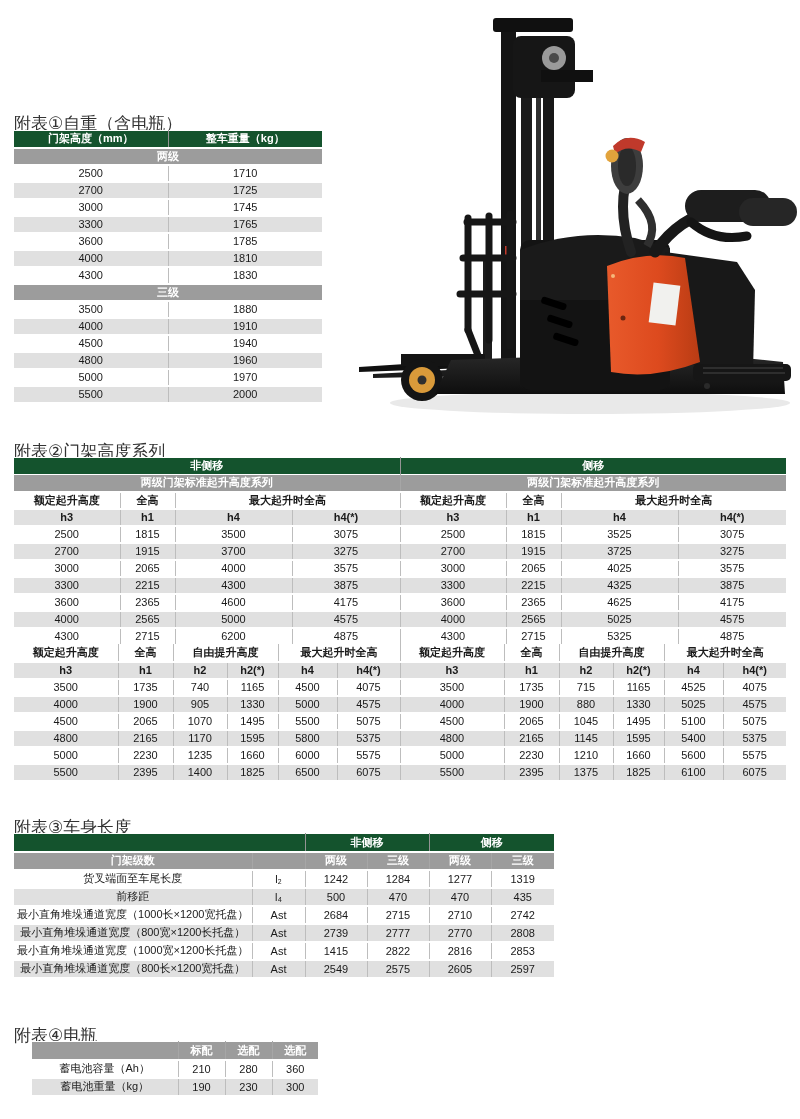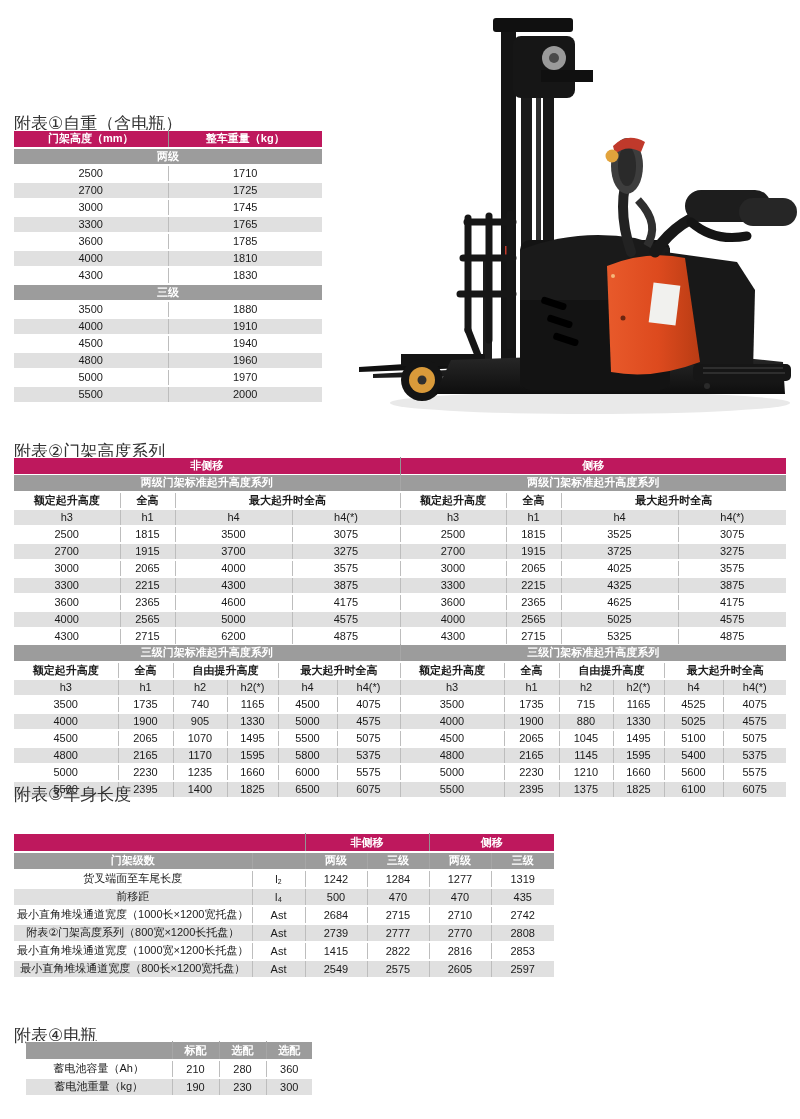--- a/index.html
+++ b/index.html
@@ -16,35 +16,35 @@
   }
   td,th {
     height:17px; padding:0 2px; white-space:nowrap; overflow:hidden;
     border-left:1px solid #bdbdbd; border-right:1px solid #bdbdbd;
     border-top:1px solid #fff; border-bottom:2px solid #fff;
     font-weight:normal;
   }
   .row18 td, .row18 th { height:18px; }
   td:first-child, th:first-child { border-left:none; }
   td:last-child, th:last-child { border-right:none; }
-  .r-dark td, .r-dark th { background:#be185d; color:#fff; font-weight:bold; border-left-color:#949494; border-right-color:#949494;margin-top:10px; }
+  .r-dark td, .r-dark th { background:#14532d; color:#fff; font-weight:bold; border-left-color:#949494; border-right-color:#949494;margin-top:10px; }
   .r-mid td, .r-mid th  { background:#9c9c9c; color:#fff; font-weight:bold; border-left-color:#a6a6a6; border-right-color:#a6a6a6; }
   .r-group td { background:#fff; font-weight:bold;text-align:center; }
-  .r-sub td   { background:#e0e0e0; font-weight:normal; }
+  .r-sub td   { background:#e0e0e0; font-weight:bold; }
   tbody[data-rows] tr:nth-child(odd) td  { background:#fff; }
   tbody[data-rows] tr:nth-child(even) td { background:#e0e0e0; }
   #table1 { left:14px; top:130px; width:308px; }
   #table2a { left:14px; top:457px; width:772px; }
   #table2b { left:14px; top:474px; width:772px; }
   #table2c { left:14px; top:644px; width:772px; }
   #table3 { left:14px; top:833px; width:540px; }
-  #table4 { left:26px; top:1041px; width:286px; }
+  #table4 { left:32px; top:1041px; width:286px; }
   #t1-title { left:14px; top:112px; }
   #t2-title { left:14px; top:440px; }
-  #t3-title { left:14px; top:783px; }
+  #t3-title { left:14px; top:816px; }
   #t4-title { left:14px; top:1024px; }
   #truck { position:absolute; left:355px; top:0; width:445px; height:430px; }
 </style>
 </head>
 <body>
 
 <div id="truck" aria-label="reach-truck-product-photo">
   <svg width="445" height="430" viewBox="0 0 445 430" xmlns="http://www.w3.org/2000/svg">
     <defs>
       <linearGradient id="og" x1="0" y1="0" x2="1" y2="0">
@@ -359,24 +359,20 @@
       <col style="width:59px">
       <col style="width:63px">
     <col style="width:104px">
       <col style="width:55px">
       <col style="width:54px">
       <col style="width:51px">
       <col style="width:59px">
       <col style="width:63px">
   </colgroup>
   <tbody>
-    <tr class="r-mid">
-      <td colspan="6">三级门架标准起升高度系列</td>
-      <td colspan="6">三级门架标准起升高度系列</td>
-    </tr>
     <tr class="r-group">
       <td>额定起升高度</td>
       <td>全高</td>
       <td colspan="2">自由提升高度</td>
       <td colspan="2">最大起升时全高</td>
       <td>额定起升高度</td>
       <td>全高</td>
       <td colspan="2">自由提升高度</td>
       <td colspan="2">最大起升时全高</td>
     </tr>
@@ -527,21 +523,21 @@
       </tr>
       <tr>
         <td>最小直角堆垛通道宽度（1000长×1200宽托盘）</td>
         <td>Ast</td>
         <td>2684</td>
         <td>2715</td>
         <td>2710</td>
         <td>2742</td>
       </tr>
       <tr>
-        <td>附表②门架高度系列（800宽×1200长托盘）</td>
+        <td>最小直角堆垛通道宽度（800宽×1200长托盘）</td>
         <td>Ast</td>
         <td>2739</td>
         <td>2777</td>
         <td>2770</td>
         <td>2808</td>
       </tr>
       <tr>
         <td>最小直角堆垛通道宽度（1000宽×1200长托盘）</td>
         <td>Ast</td>
         <td>1415</td>

